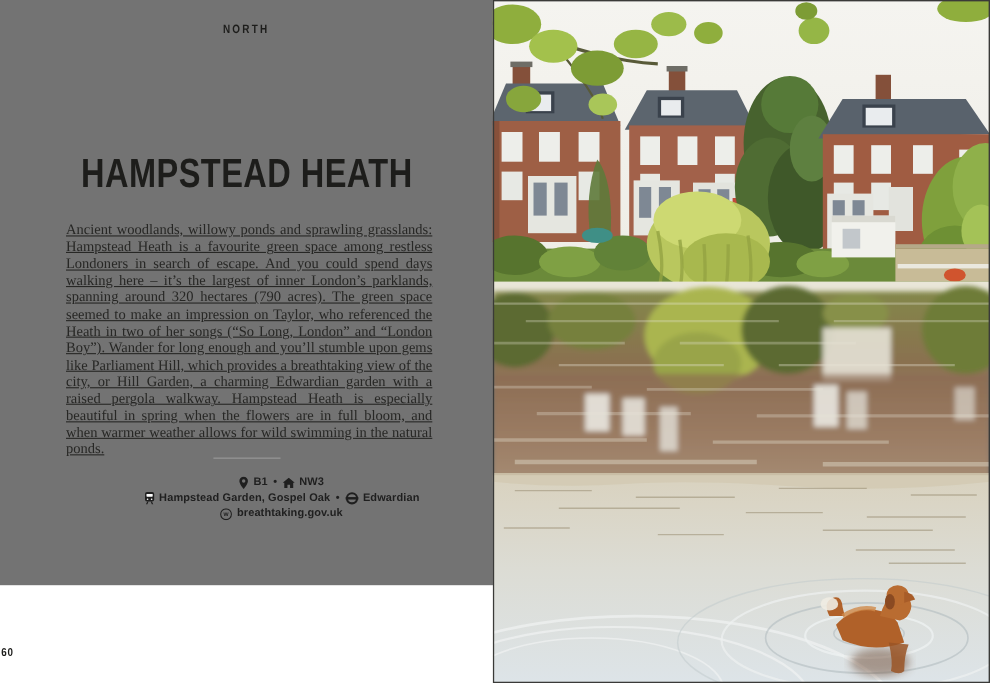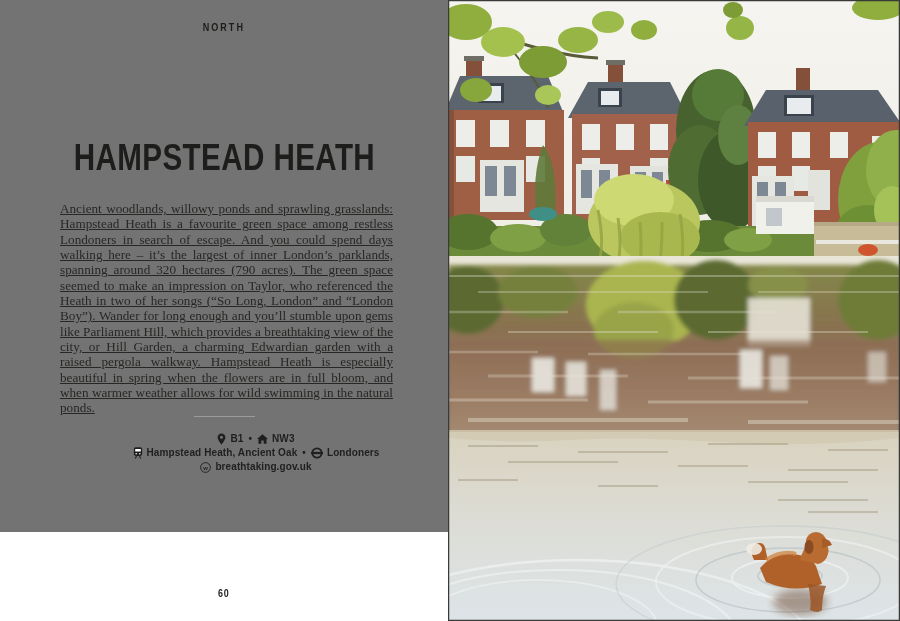--- a/index.html
+++ b/index.html
@@ -23,21 +23,21 @@
     text-align:justify; color:#272725;text-decoration:underline; }
 
   .divider { position:absolute; top:416px; left:194px; width:61px; border-top:1.6px solid #9b9b9b; }
 
   .meta { position:absolute; top:432px; left:0; width:448px; text-align:center;
     font-size:10px; font-weight:bold; color:#1f1f1f; letter-spacing:.1px;margin-left:32px; }
   .meta-line { line-height:14px; display:flex; justify-content:center; align-items:center; gap:4px; }
   .meta-line svg { display:block; }
   .dot-sep { margin:0 1px; }
 
-  .page-number { position:absolute; top:587px; left:0; width:448px; text-align:center;
+  .page-number { position:absolute; top:587px; left:0; width:448px; 
     font-size:10.5px; font-weight:bold; letter-spacing:1px; }
   .page-number span { display:inline-block; transform:scaleX(.85); }
 
   
   .photo { position:absolute; left:448px; top:0; width:452px; height:621px; }
   .photo svg { display:block; width:452px; height:621px; }
 </style>
 </head>
 <body>
 
@@ -70,27 +70,27 @@
         <span>NW3</span>
       </div>
       <div class="meta-line">
         <svg width="10" height="12" viewBox="0 0 12 14">
           <rect x="1" y="0" width="10" height="10.5" rx="2.2" fill="#1f1f1f"></rect>
           <rect x="2.6" y="2.2" width="6.8" height="3" rx=".6" fill="#fff"></rect>
           <circle cx="3.8" cy="8" r=".9" fill="#fff"></circle>
           <circle cx="8.2" cy="8" r=".9" fill="#fff"></circle>
           <path d="M3.5 10.5 2 13.5h1.6l1.2-3zM8.5 10.5l1.5 3H8.4l-1.2-3z" fill="#1f1f1f"></path>
         </svg>
-        <span>Hampstead Heath, Ancient Oak</span>
+        <span>Hampstead Garden, Gospel Oak</span>
         <span class="dot-sep">•</span>
         <svg width="12" height="12" viewBox="0 0 14 14">
           <circle cx="7" cy="7" r="5.4" fill="none" stroke="#1f1f1f" stroke-width="2.2"></circle>
           <rect x="0" y="5.7" width="14" height="2.6" fill="#1f1f1f"></rect>
         </svg>
-        <span>Londoners</span>
+        <span>Edwardian</span>
       </div>
       <div class="meta-line">
         <svg width="11" height="11" viewBox="0 0 14 14">
           <circle cx="7" cy="7" r="6.2" fill="none" stroke="#1f1f1f" stroke-width="1.2"></circle>
           <text x="7" y="9.6" text-anchor="middle" font-family="Liberation Sans, sans-serif" font-size="7.5" font-weight="bold" fill="#1f1f1f">w</text>
         </svg>
         <span>breathtaking.gov.uk</span>
       </div>
     </div>
 

